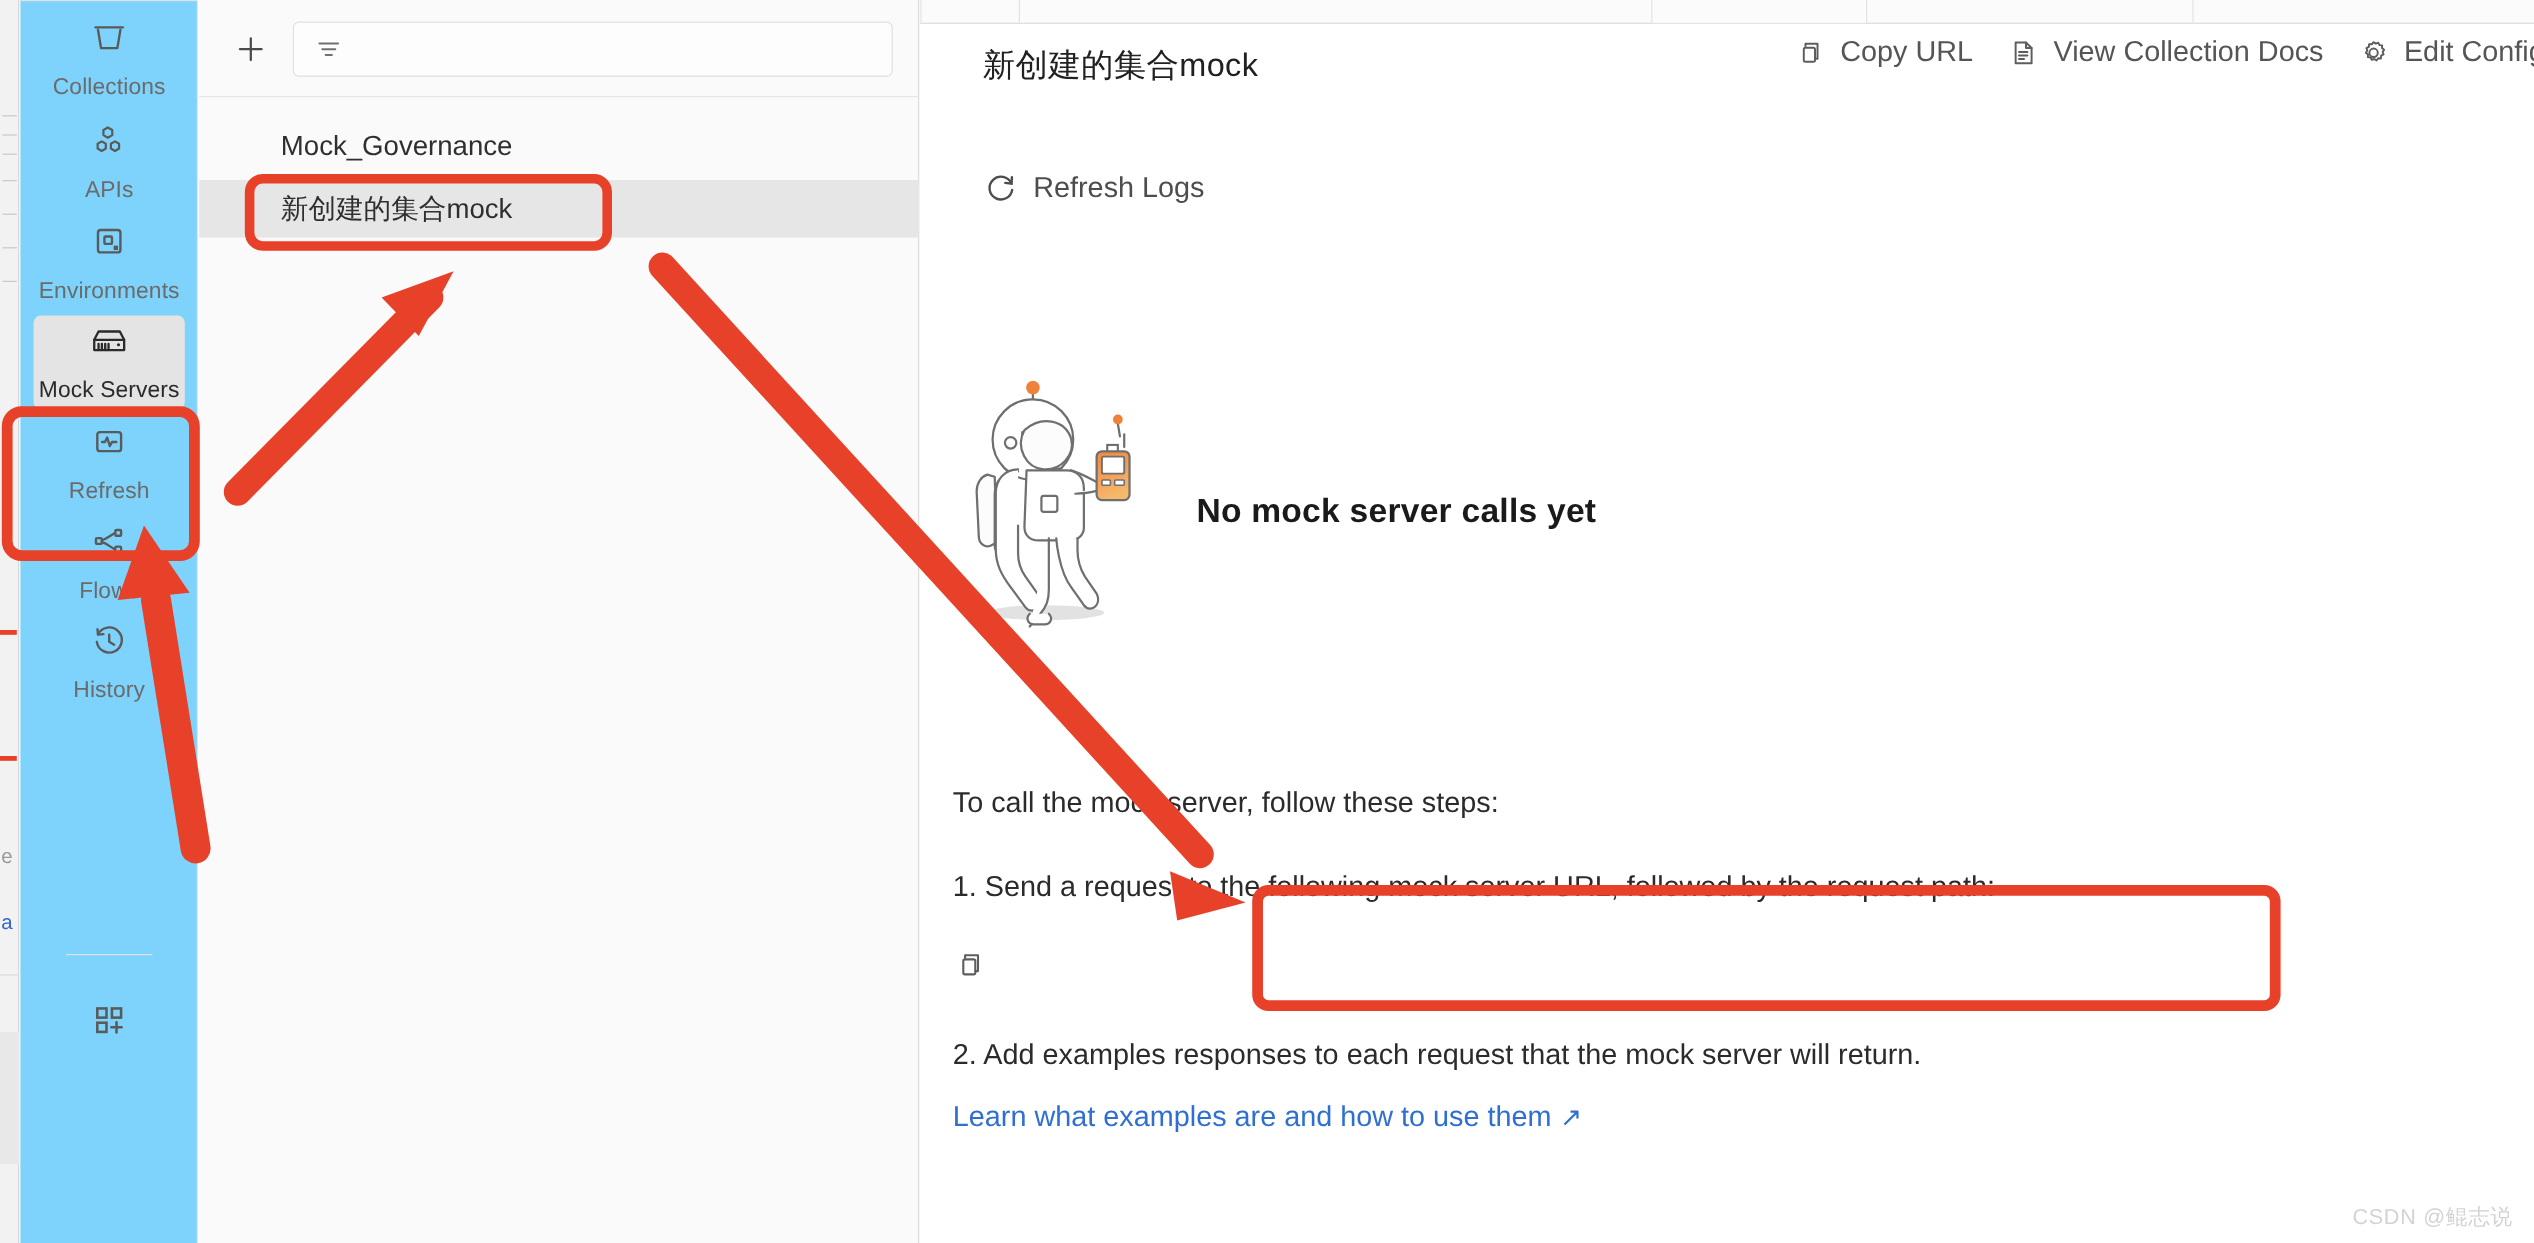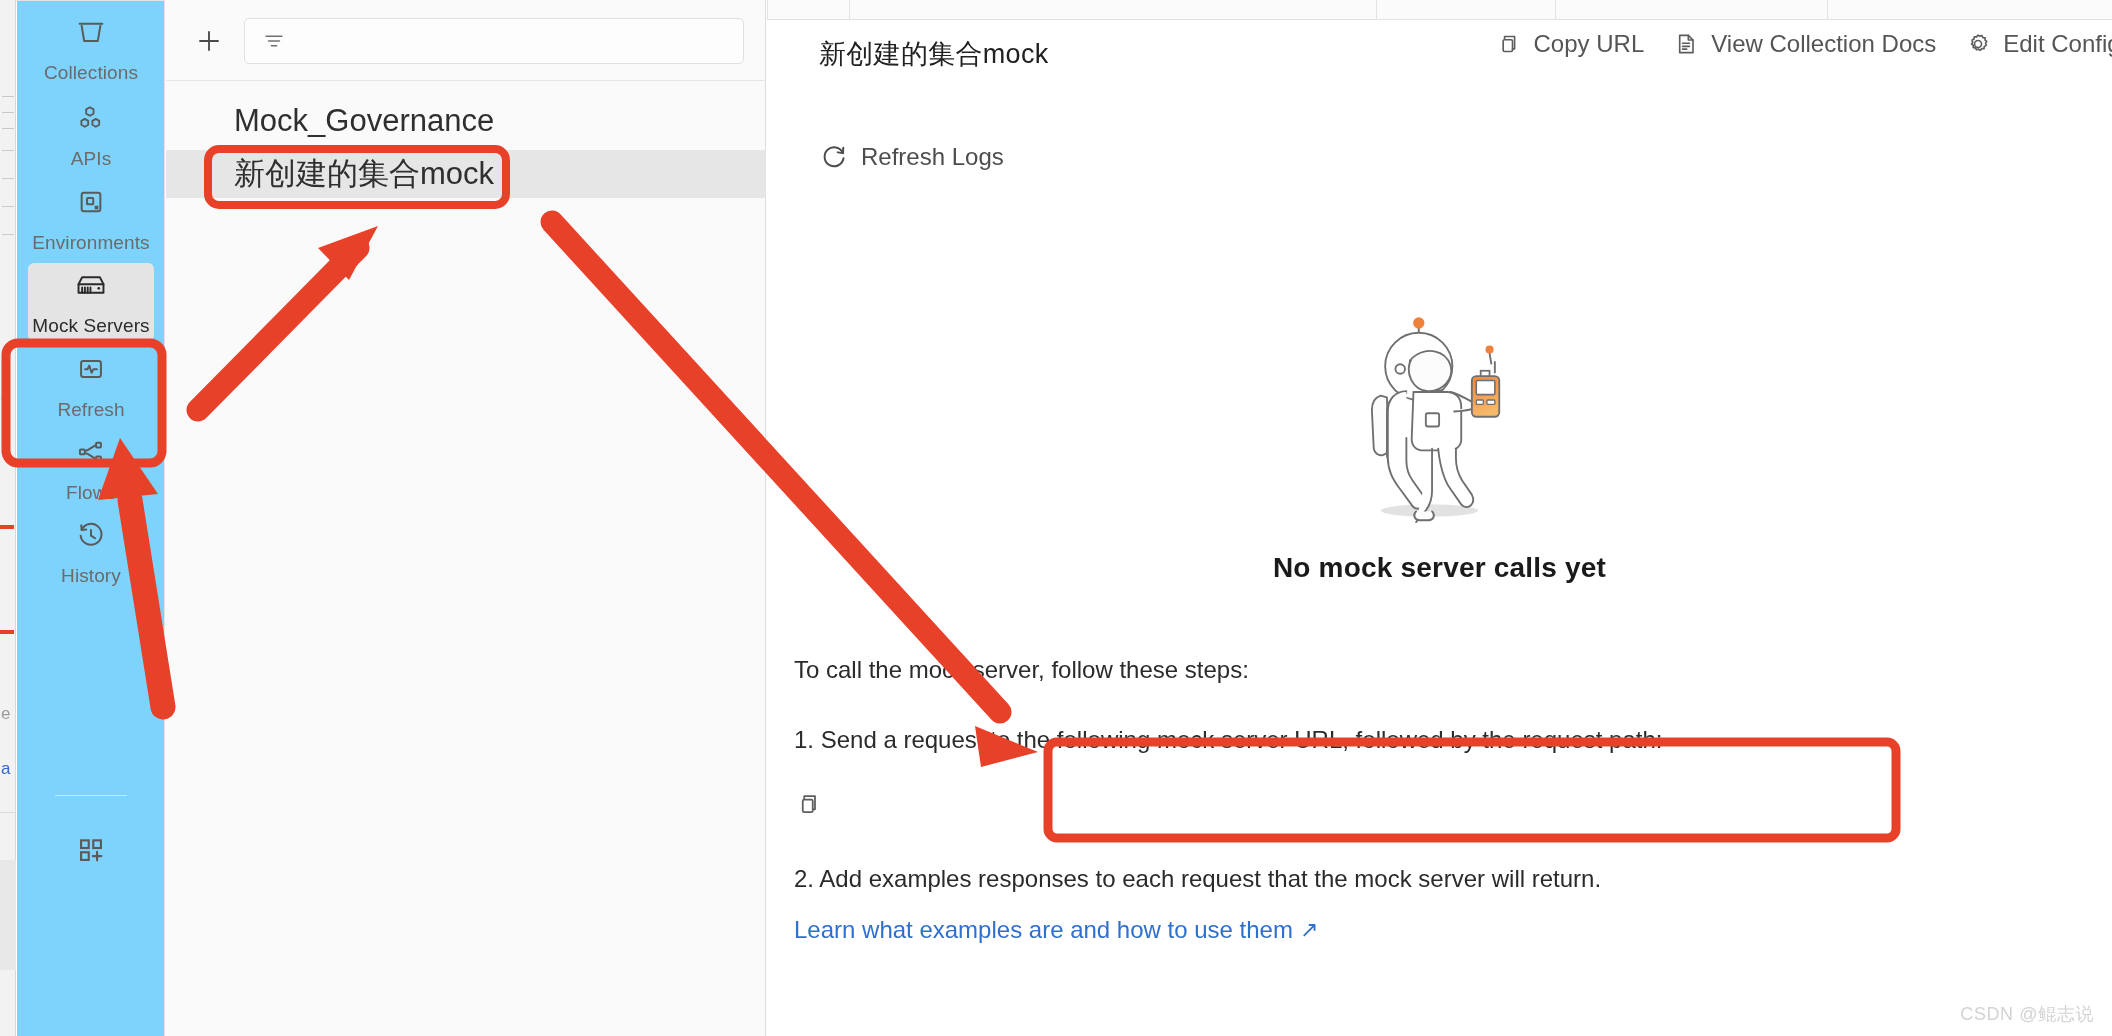--- a/index.html
+++ b/index.html
@@ -60,21 +60,21 @@
   .filter-box {
     width: 500px; height: 46px; border: 1px solid #e0e0e0; border-radius: 5px;
     background: #fdfdfd; display: flex; align-items: center; padding-left: 16px;
   }
   .list-divider {
     position: absolute; left: 0; top: 80px; width: 600px; height: 1px; background: #e6e6e6;
   }
   .list-row {
     position: absolute; left: 0; width: 600px; height: 48px;
     display: flex; align-items: center; padding-left: 68px;
-    font-size: 31px; color: #2f2f2f;
+    font-size: 23px; color: #2f2f2f;
   }
   .list-row.r0 { top: 97px; }
   .list-row.r1 { top: 150px; background: #e6e6e6; }
 
   
   .main {
     position: absolute; left: 767px; top: 0; width: 1345px; height: 1036px; background: #ffffff;
   }
   .tabstrip {
     position: absolute; left: 0; top: 0; width: 1345px; height: 20px; background: #fbfbfb;
@@ -104,21 +104,21 @@
   .search-box {
     width: 444px; height: 54px; border: 1px solid #b9b9b9; border-radius: 7px;
     display: flex; align-items: center; gap: 15px; padding-left: 20px; background: #fff;
   }
   .search-ph { font-size: 23px; color: #a4a4a4; }
   .refresh { display: flex; align-items: center; gap: 12px; }
   .refresh .t { font-size: 24px; color: #4d4d4d; }
 
   .empty-wrap {
     position: absolute; left: 0; top: 300px; width: 1345px;
-    display: flex; flex-direction: column; align-items: center;
+    display: flex; flex-direction: row; align-items: center;
   }
   .astro { width: 230px; height: 230px; }
   .empty-title {
     margin-top: 22px; font-size: 28px; font-weight: bold; color: #1a1a1a; letter-spacing: .2px;
   }
 
   .steps {
     position: absolute; left: 1033px; top: 655px; width: 1000px;
   }
   .steps .line {

